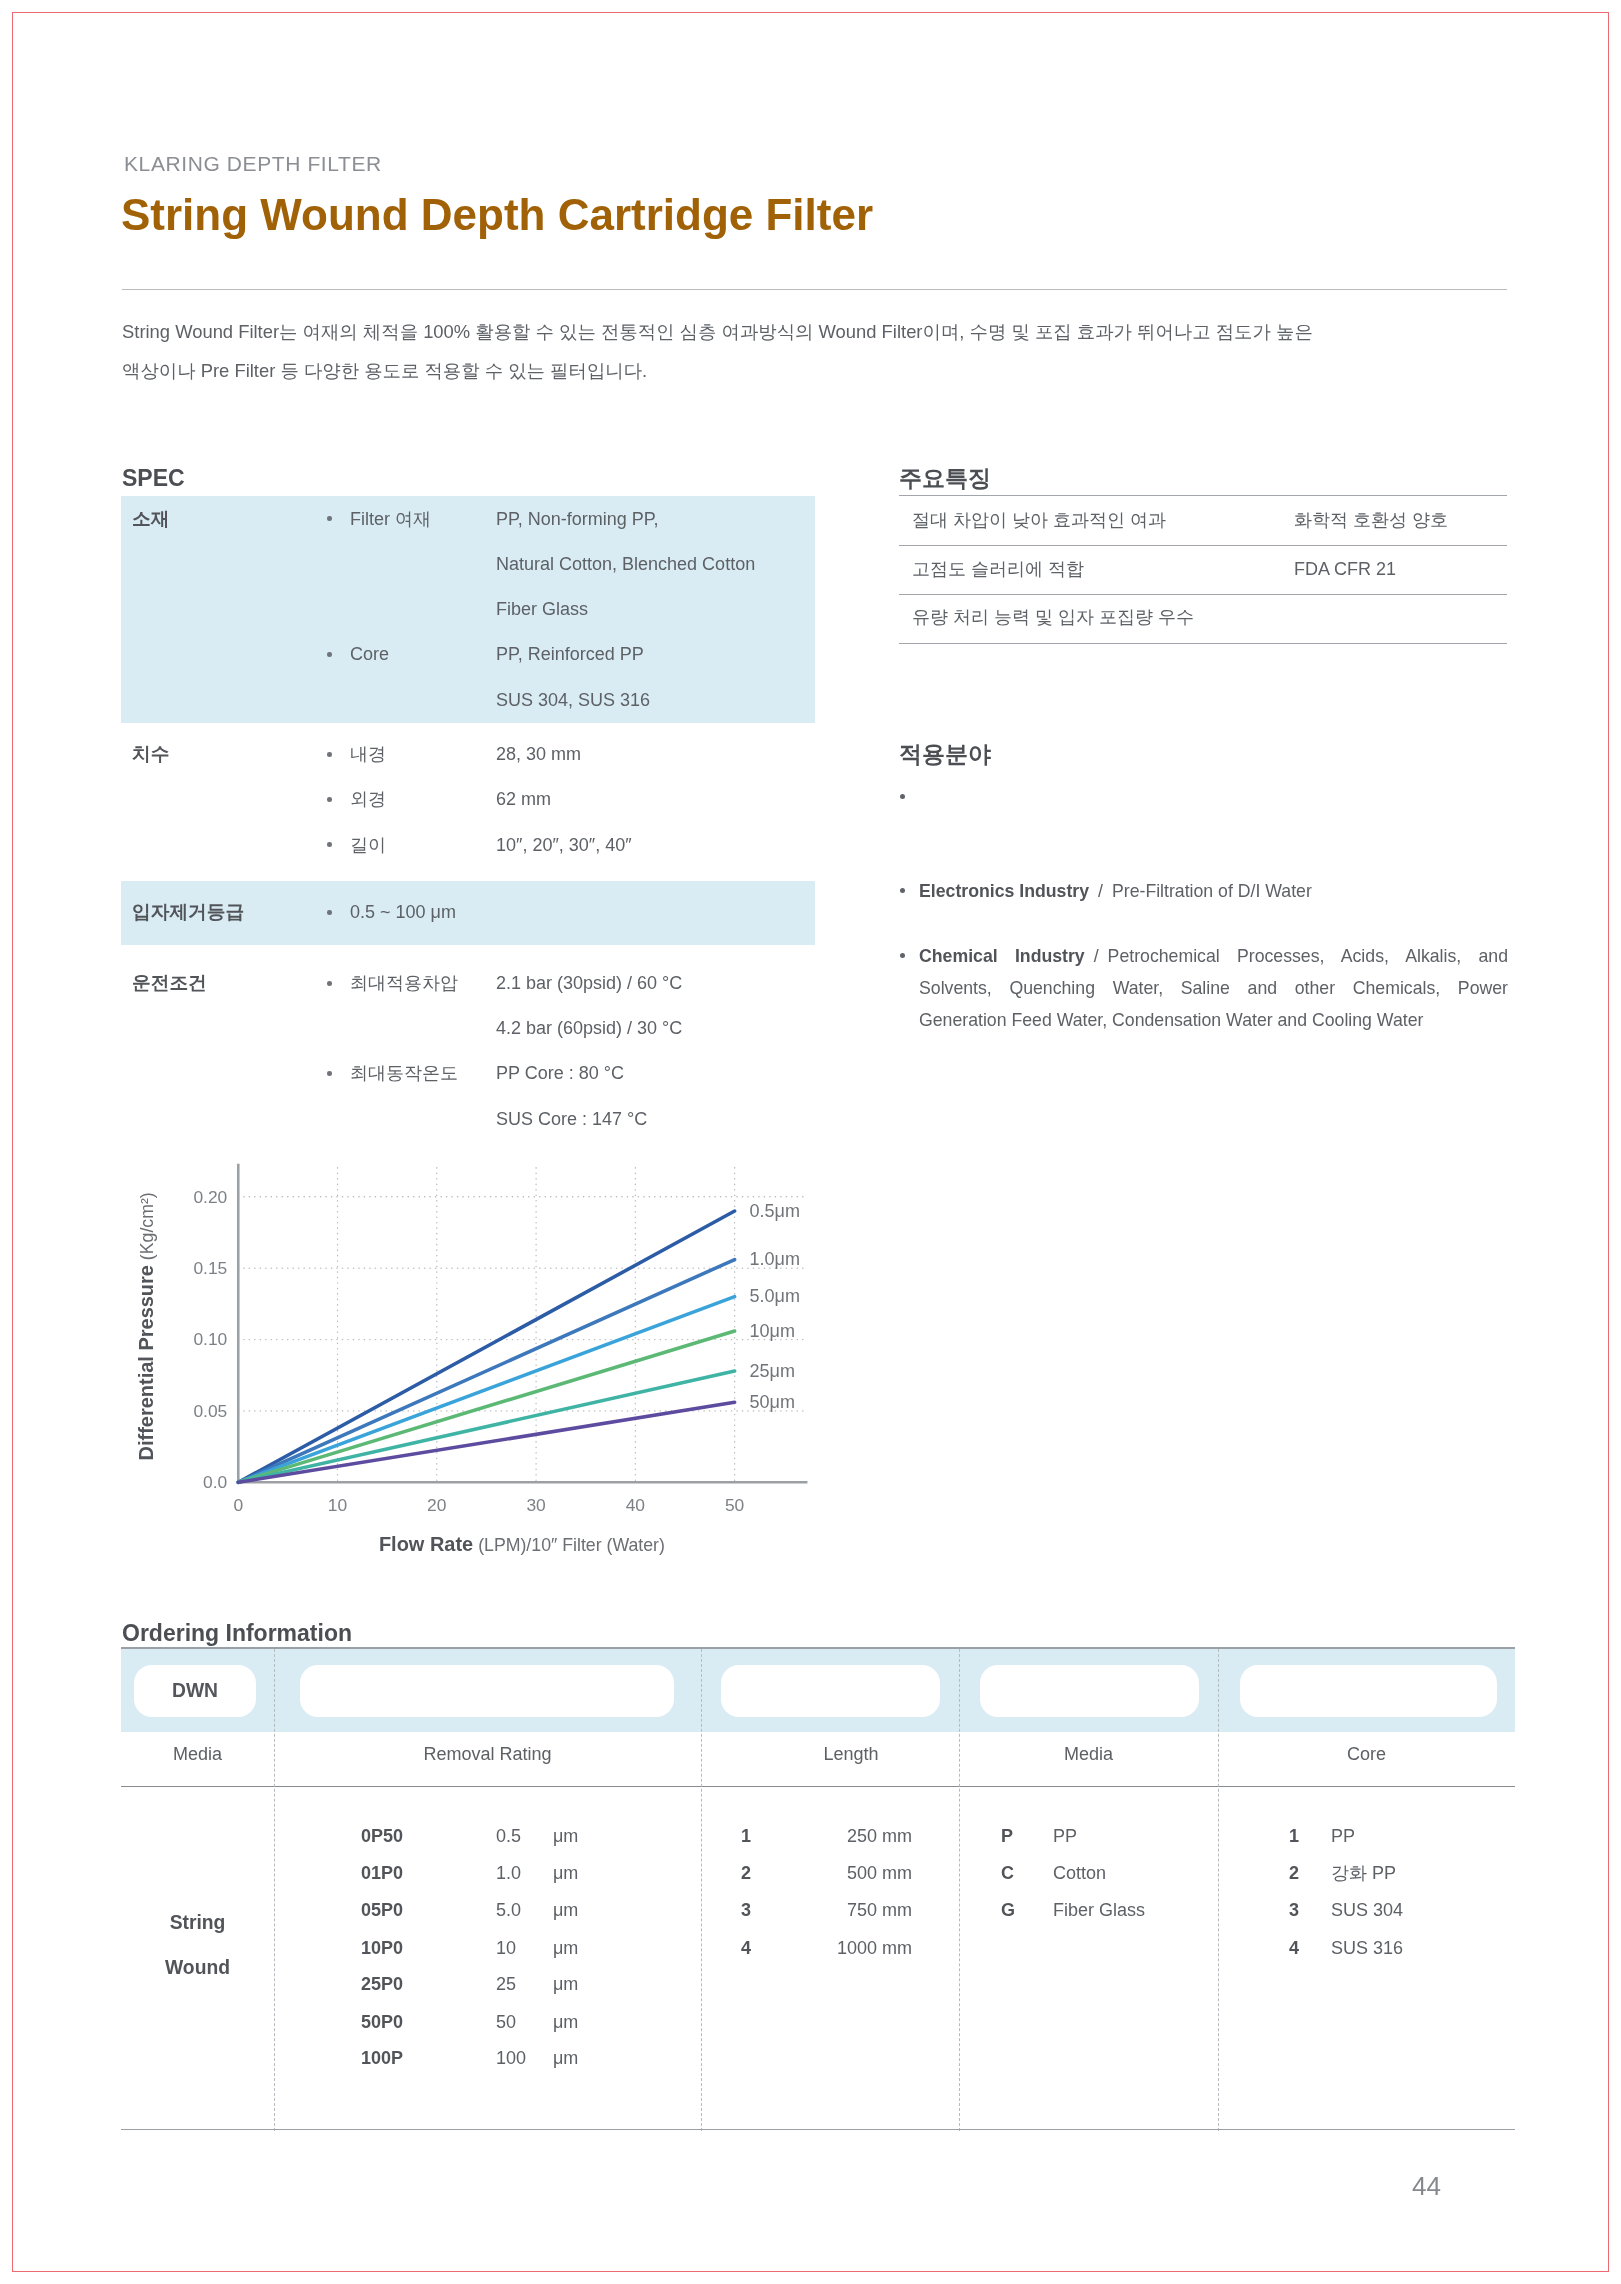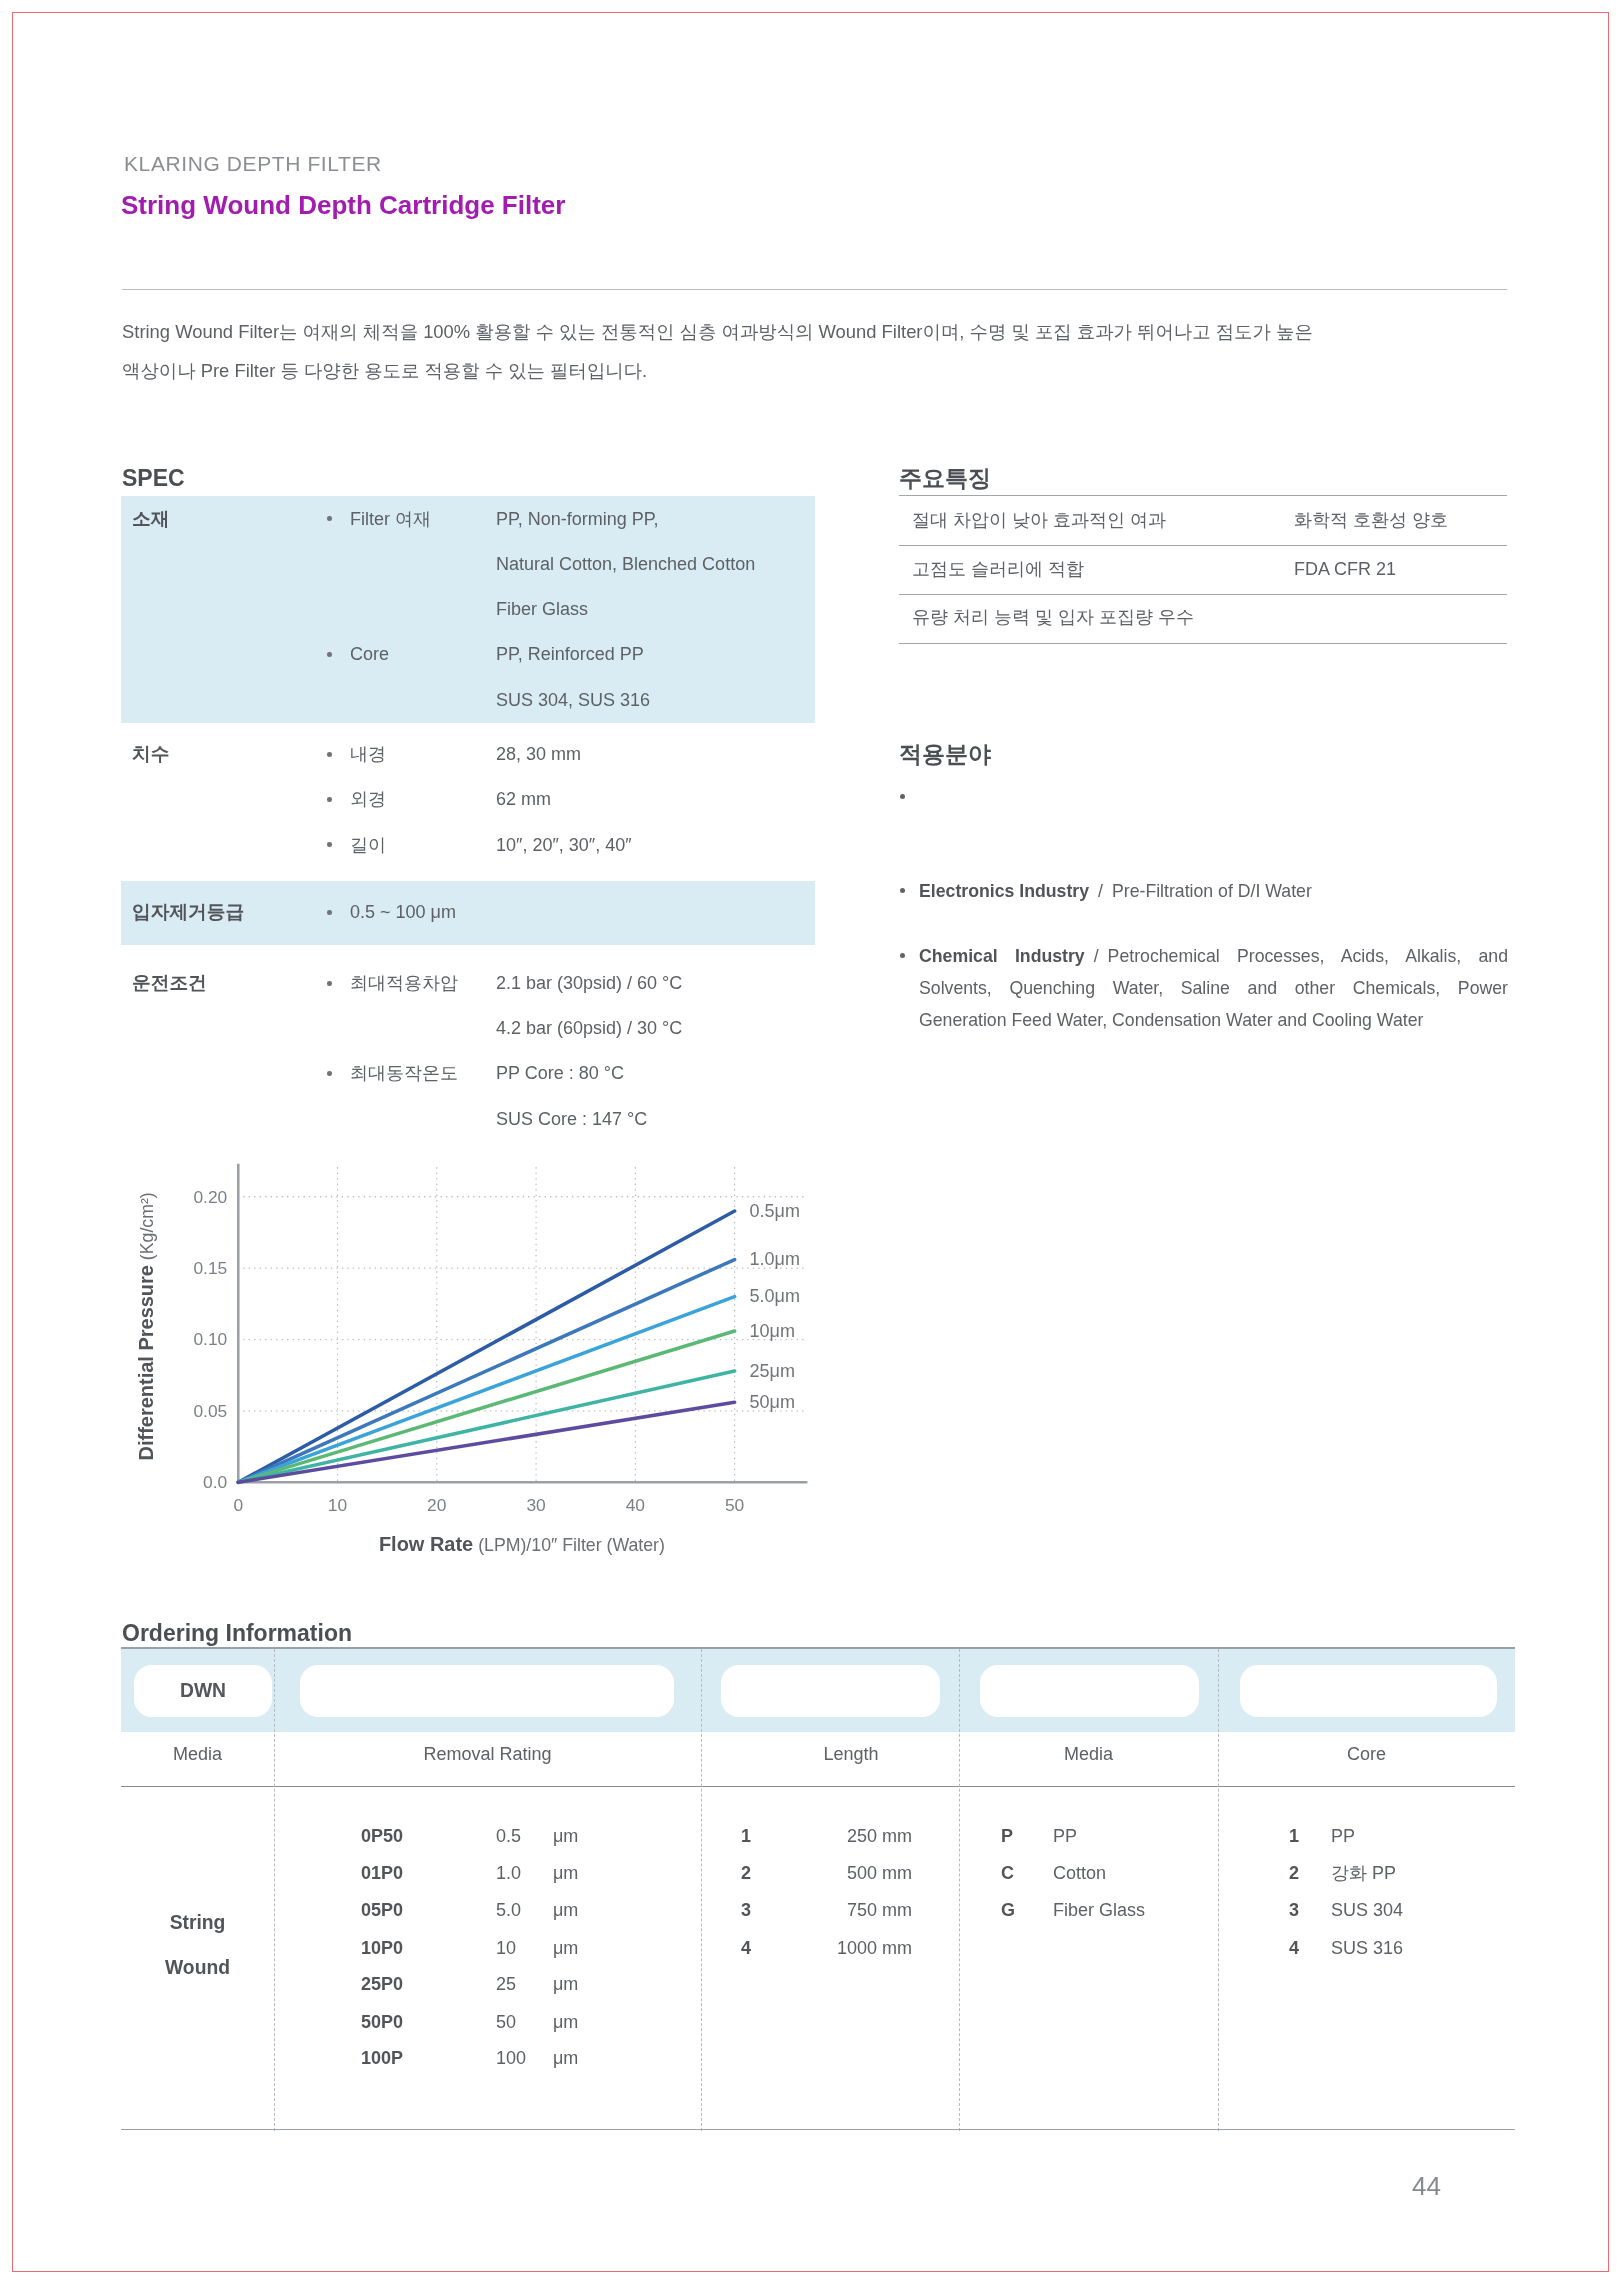--- a/index.html
+++ b/index.html
@@ -5,21 +5,21 @@
   html,body{margin:0;padding:0;background:#ffffff;}
   .page{position:relative;width:1621px;height:2284px;background:#ffffff;overflow:hidden;
         font-family:"Liberation Sans", sans-serif;}
   .frame{position:absolute;left:11.6px;top:11.6px;right:11.6px;bottom:11.6px;border:1.3px solid #ee6a72;}
   .t{position:absolute;font-size:18px;line-height:26px;color:#5d6166;white-space:nowrap;}
   .b{font-weight:700;color:#515459;text-align:right;}
   .lb{position:absolute;font-size:18.7px;line-height:26px;font-weight:700;color:#515459;white-space:nowrap;}
   .dot{position:absolute;width:4.5px;height:4.5px;border-radius:50%;background:#70737a;}
   .adot{position:absolute;width:5.2px;height:5.2px;border-radius:50%;background:#60636a;}
   .kicker{position:absolute;left:124px;top:152px;font-size:21px;letter-spacing:0.6px;color:#8b8e93;}
-  .title{position:absolute;left:121px;top:190px;margin:0;font-size:26px;font-weight:600;color:#a21caf;text-align:right;}
+  .title{position:absolute;left:121px;top:190px;margin:0;font-size:44px;font-weight:600;color:#a16207;text-align:right;}
   .divider{position:absolute;left:122px;top:289px;width:1385px;height:1.3px;background:#b9bbbe;}
   .desc{position:absolute;left:122px;margin:0;font-size:18.4px;color:#5d6166;white-space:nowrap;}
   .h2{position:absolute;font-size:23px;font-weight:700;color:#4b4e53;white-space:nowrap;}
   .band{position:absolute;left:121px;width:694px;background:#d9ecf3;}
   .hline{position:absolute;left:899px;width:608px;height:1.3px;background:#a2a5a9;}
   .app-text{position:absolute;left:919px;width:589px;font-size:17.7px;line-height:32px;color:#5d6166;}
   .app-text .slash{margin:0 9px;color:#5d6166;}
   .app-text b{color:#515459;}
   .justify{text-align:justify;}
   .chart{position:absolute;left:119px;top:1160px;width:722px;height:419px;}
@@ -153,21 +153,21 @@
       <line x1="185" y1="500" x2="955" y2="375.96000000000004" stroke="#5d4b9f" stroke-width="5.5" stroke-linecap="round"></line>
       <text x="978" y="384.96000000000004" class="series-label">50μm</text>
       <text x="625" y="607" text-anchor="middle"><tspan class="at-bold">Flow Rate</tspan><tspan class="at-reg"> (LPM)/10″ Filter (Water)</tspan></text>
       <text x="52" y="258" text-anchor="middle" transform="rotate(-90 52 258)"><tspan class="at-bold">Differential Pressure</tspan><tspan class="at-reg"> (Kg/cm²)</tspan></text>
     </svg>
 
   <h2 class="h2" style="left:122px;top:1601px">Ordering Information</h2>
   <div class="tline" style="top:1647px;height:1.9px"></div>
   <div class="oband"></div>
 
-  <div class="pill" style="left:134px;width:138px">
+  <div class="pill" style="left:134px;width:122px">
     <div class="pill-label">DWN</div>
   </div>
   <div class="pill" style="left:300px;width:374px"></div>
   <div class="pill" style="left:721px;width:219px"></div>
   <div class="pill" style="left:980px;width:219px"></div>
   <div class="pill" style="left:1240px;width:257px"></div>
 
   <div class="colh" style="left:121px;width:153px">Media</div>
   <div class="colh" style="left:274px;width:427px">Removal Rating</div>
   <div class="colh" style="left:701px;width:300px">Length</div>

